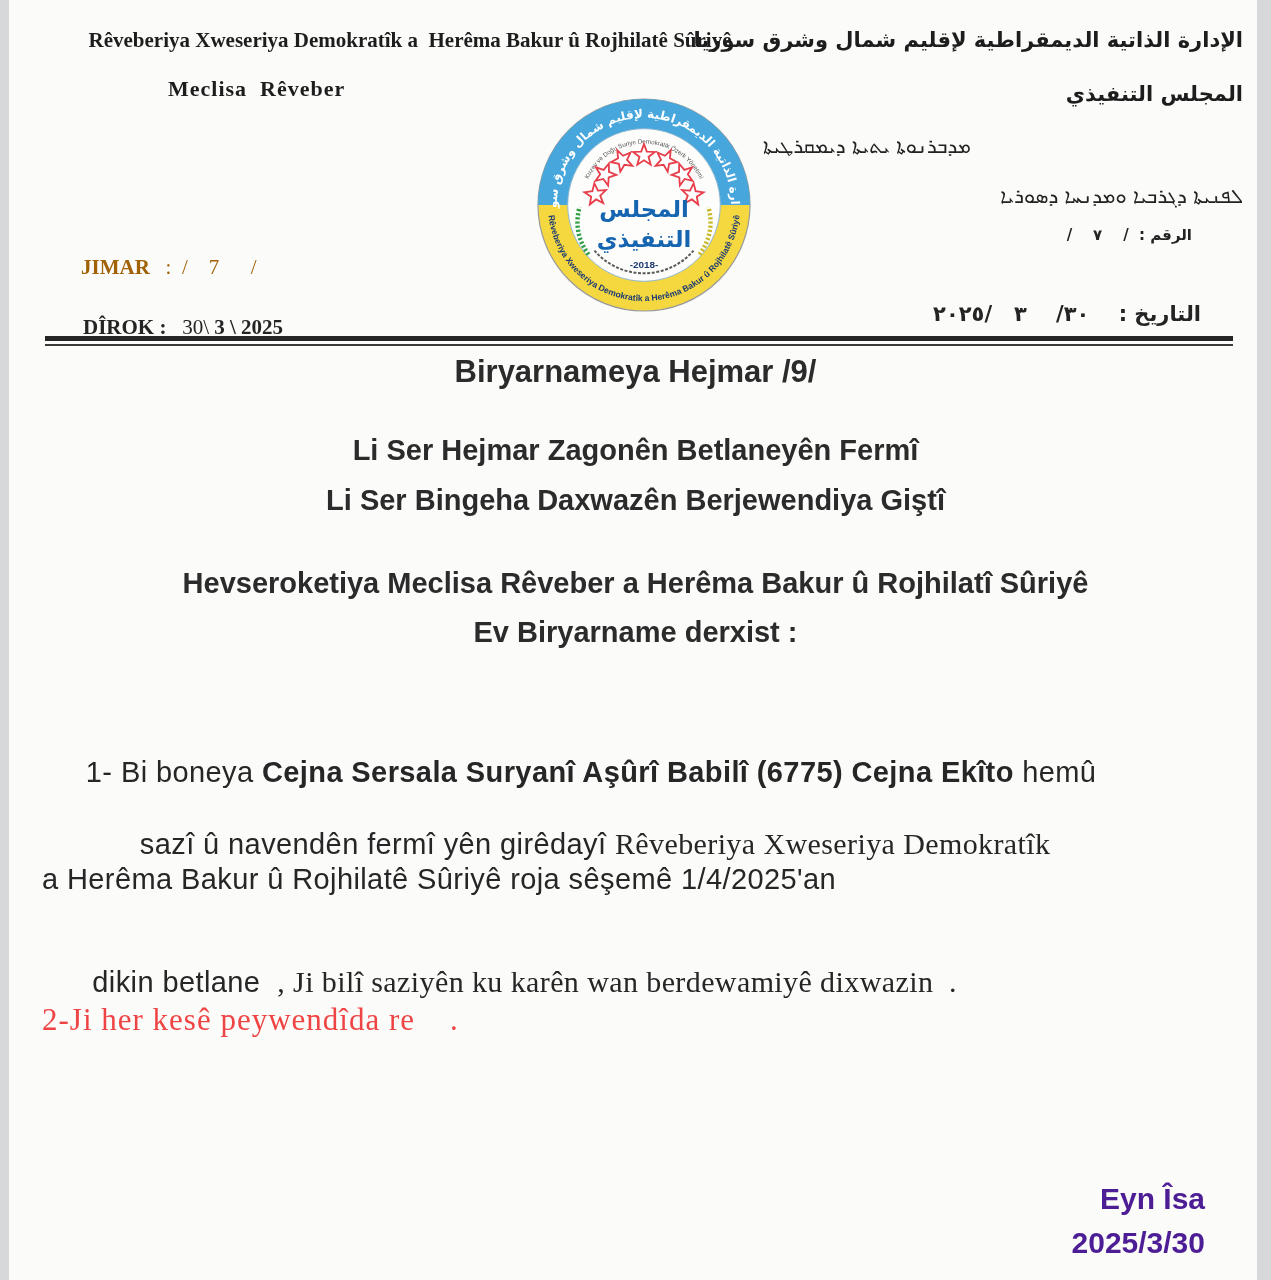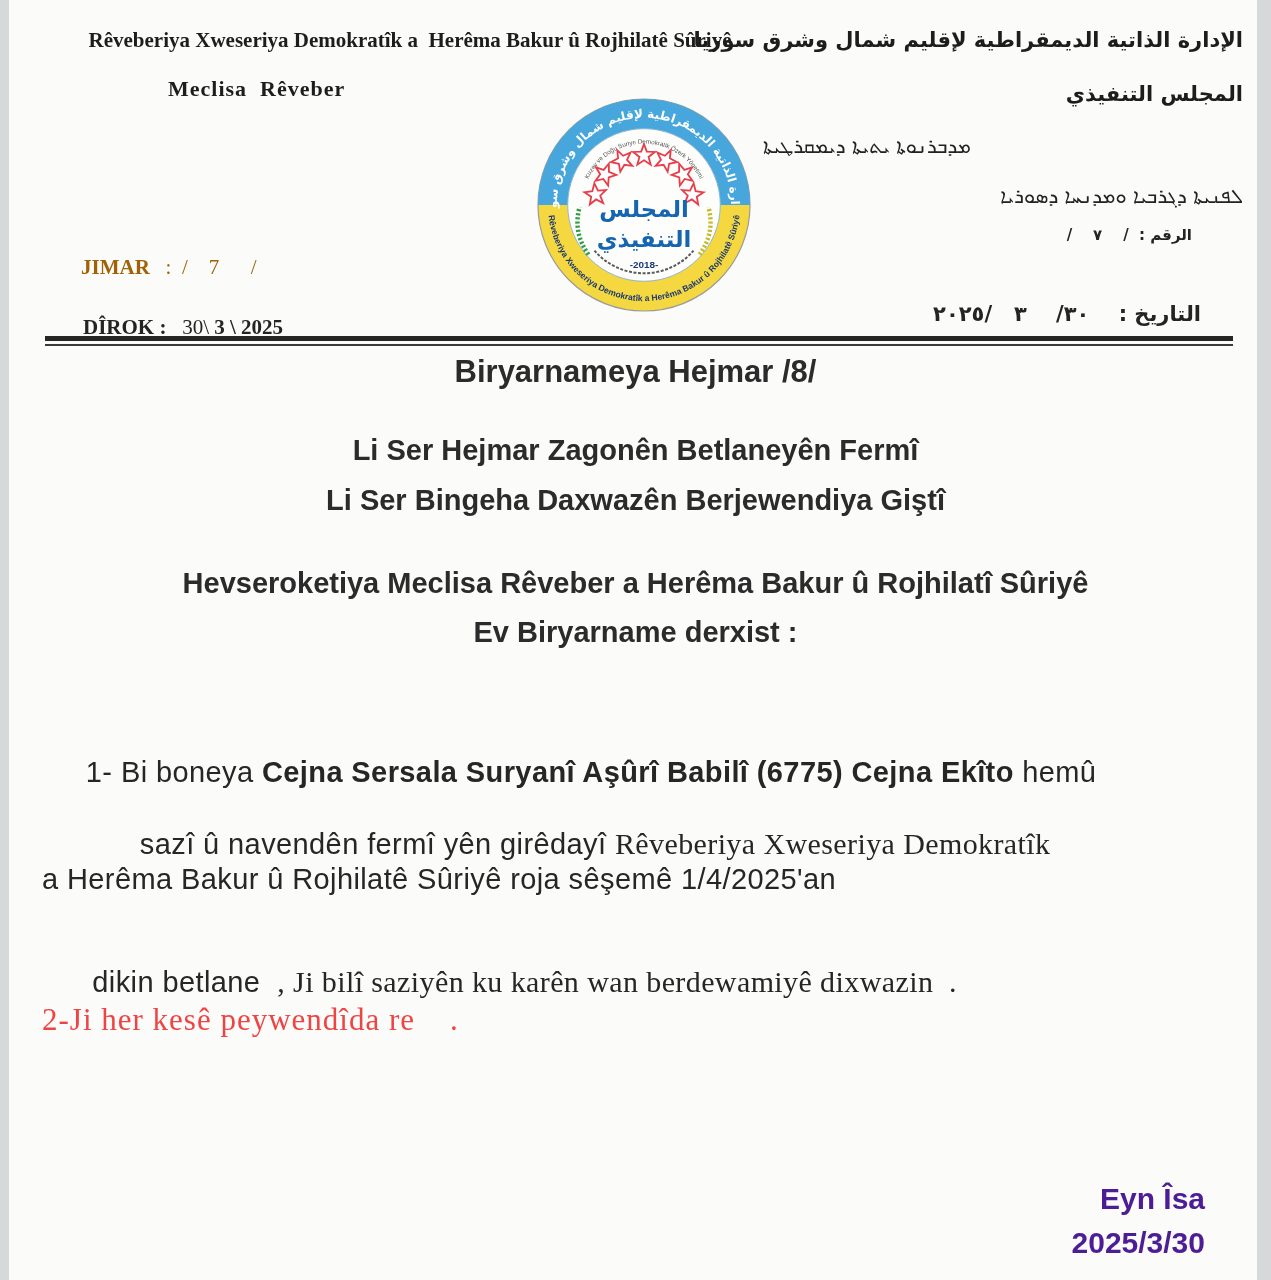--- a/index.html
+++ b/index.html
@@ -80,21 +80,21 @@
     <path d="M -56 50 Q -72 28 -65 2" fill="none" stroke="#2f9e44" stroke-width="4.5" stroke-dasharray="2.2,2"></path>
     <path d="M 56 50 Q 72 28 65 2" fill="none" stroke="#c8b929" stroke-width="4.5" stroke-dasharray="2.2,2"></path>
     <path d="M -50 46 A 66 66 0 0 0 50 46" fill="none" stroke="#5a5a5a" stroke-width="2" stroke-dasharray="3,1.6"></path>
     <text x="0" y="12" text-anchor="middle" font-family="DejaVu Sans, sans-serif" font-size="23" font-weight="bold" fill="#1565b0">المجلس</text>
     <text x="0" y="42" text-anchor="middle" font-family="DejaVu Sans, sans-serif" font-size="23" font-weight="bold" fill="#1565b0">التنفيذي</text>
     <text x="0" y="64" text-anchor="middle" font-family="Liberation Sans, sans-serif" font-size="10" font-weight="bold" fill="#1b3a74">-2018-</text>
   </svg>
 
   <div class="rule"></div>
 
-  <div class="abs sans heading" style="top:354px;font-size:31px;">Biryarnameya Hejmar /8/</div>
+  <div class="abs sans heading" style="top:354px;font-size:31px;">Biryarnameya Hejmar /9/</div>
   <div class="abs sans heading" style="top:434px;font-size:29px;">Li Ser Hejmar Zagonên Betlaneyên Fermî</div>
   <div class="abs sans heading" style="top:484px;font-size:29px;">Li Ser Bingeha Daxwazên Berjewendiya Giştî</div>
   <div class="abs sans heading" style="top:567px;font-size:29px;">Hevseroketiya Meclisa Rêveber a Herêma Bakur û Rojhilatî Sûriyê</div>
   <div class="abs sans heading" style="top:616px;font-size:29px;">Ev Biryarname derxist :</div>
 
   <div class="abs sans bodyline" style="left:52px;top:723px;">
     <span>1- Bi boneya </span><span class="b">Cejna Sersala Suryanî Aşûrî Babilî (6775) Cejna Ekîto</span><span> hemû</span>
   </div>
   <div class="abs sans bodyline" style="left:106px;top:794px;">
     <span>sazî û navendên fermî yên girêdayî </span><span class="serifseg">Rêveberiya Xweseriya Demokratîk</span>

